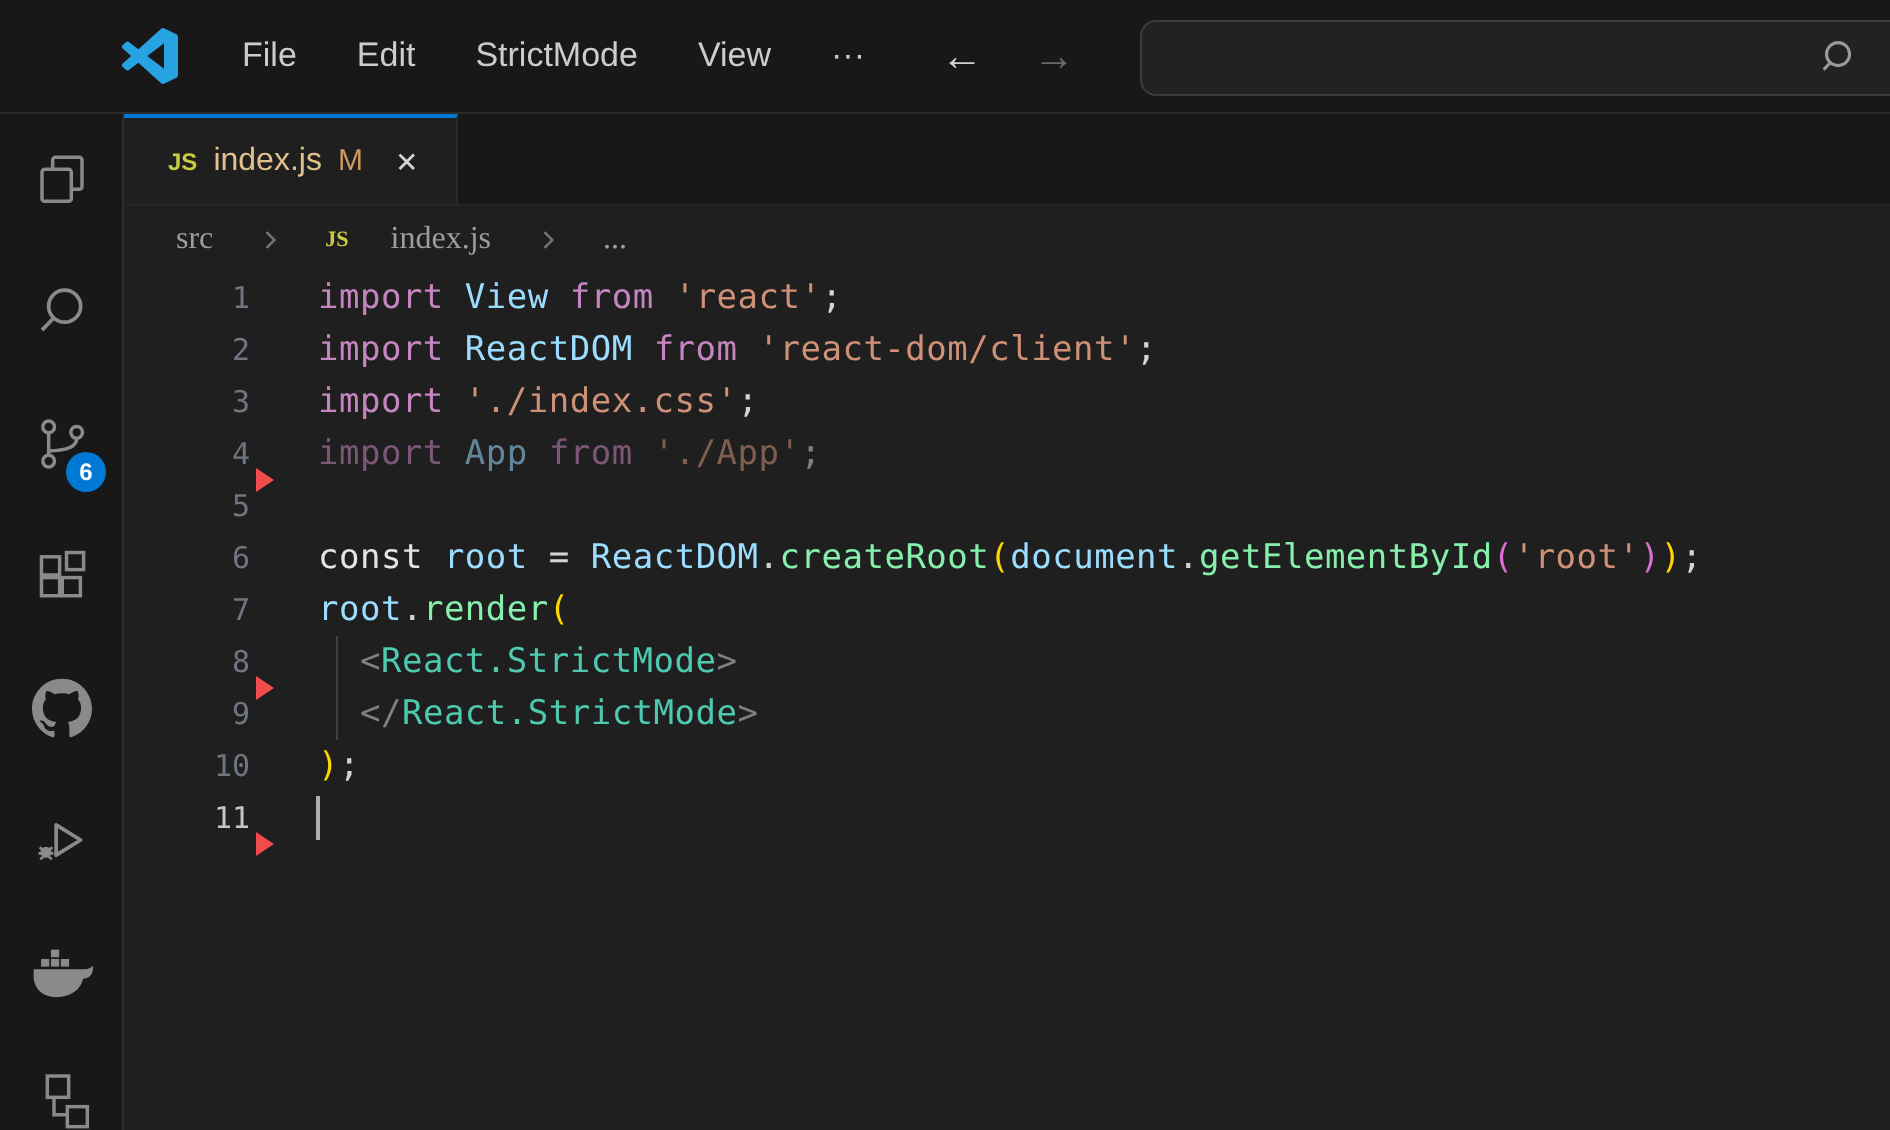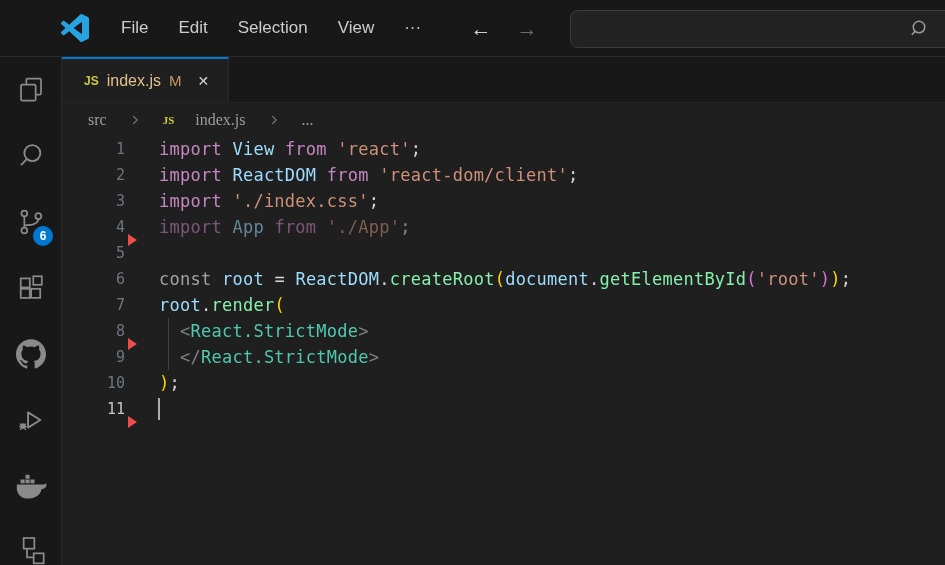--- a/index.html
+++ b/index.html
@@ -50,21 +50,21 @@
   .ln.active{color:#c6c6c6;}
   .code-text{margin-left:34px;font-size:17px;line-height:26px;height:26px;letter-spacing:0.25px;
              white-space:pre;position:relative;color:#d4d4d4;}
   .code-text.dim{opacity:0.55;}
   .indent-guide{position:absolute;left:9px;top:0;height:26px;border-left:1px solid #404040;}
   .cursor{position:absolute;left:-1px;top:2px;width:2px;height:22px;background:#aeafad;}
   .gutter-marker{position:absolute;left:66px;width:0;height:0;border-top:6px solid transparent;
                  border-bottom:6px solid transparent;border-left:9px solid #f14c4c;}
 </style>
 <style>.tk-kw{color:#C586C0}
-.tk-decl{color:#a3a3a3}
+.tk-decl{color:#e5e5e5}
 .tk-var{color:#9CDCFE}
 .tk-fn{color:#86efac}
 .tk-str{color:#CE9178}
 .tk-pn{color:#D4D4D4}
 .tk-jsx{color:#4EC9B0}
 .tk-ang{color:#808080}
 .tk-b1{color:#FFD700}
 .tk-b2{color:#DA70D6}
 .tk-pl{color:#D4D4D4}</style></head>
 <body>
@@ -73,21 +73,21 @@
 
   <div class="titlebar">
     <div class="logo">
       <svg width="28" height="28" viewBox="0 0 24 24">
           <path fill="#28a3e2" d="M23.15 2.587L18.21.21a1.494 1.494 0 0 0-1.705.29l-9.46 8.63-4.12-3.128a.999.999 0 0 0-1.276.057L.327 7.261A1 1 0 0 0 .326 8.74L3.899 12 .326 15.26a1 1 0 0 0 .001 1.479L1.65 17.94a.999.999 0 0 0 1.276.057l4.12-3.128 9.46 8.63a1.492 1.492 0 0 0 1.704.29l4.942-2.377A1.5 1.5 0 0 0 24 20.06V3.939a1.5 1.5 0 0 0-.85-1.352zm-5.146 14.861L10.826 12l7.178-5.448v10.896z"></path>
         </svg>
     </div>
     <div class="menus">
       <span>File</span>
       <span>Edit</span>
-      <span>Selection</span>
+      <span>StrictMode</span>
       <span>View</span>
       <span>···</span>
     </div>
     <div class="nav-arrows">
       <span class="nav back">←</span>
       <span class="nav fwd">→</span>
     </div>
     <div class="command-center">
       <input placeholder="" style="">
       <span class="search-glyph">

